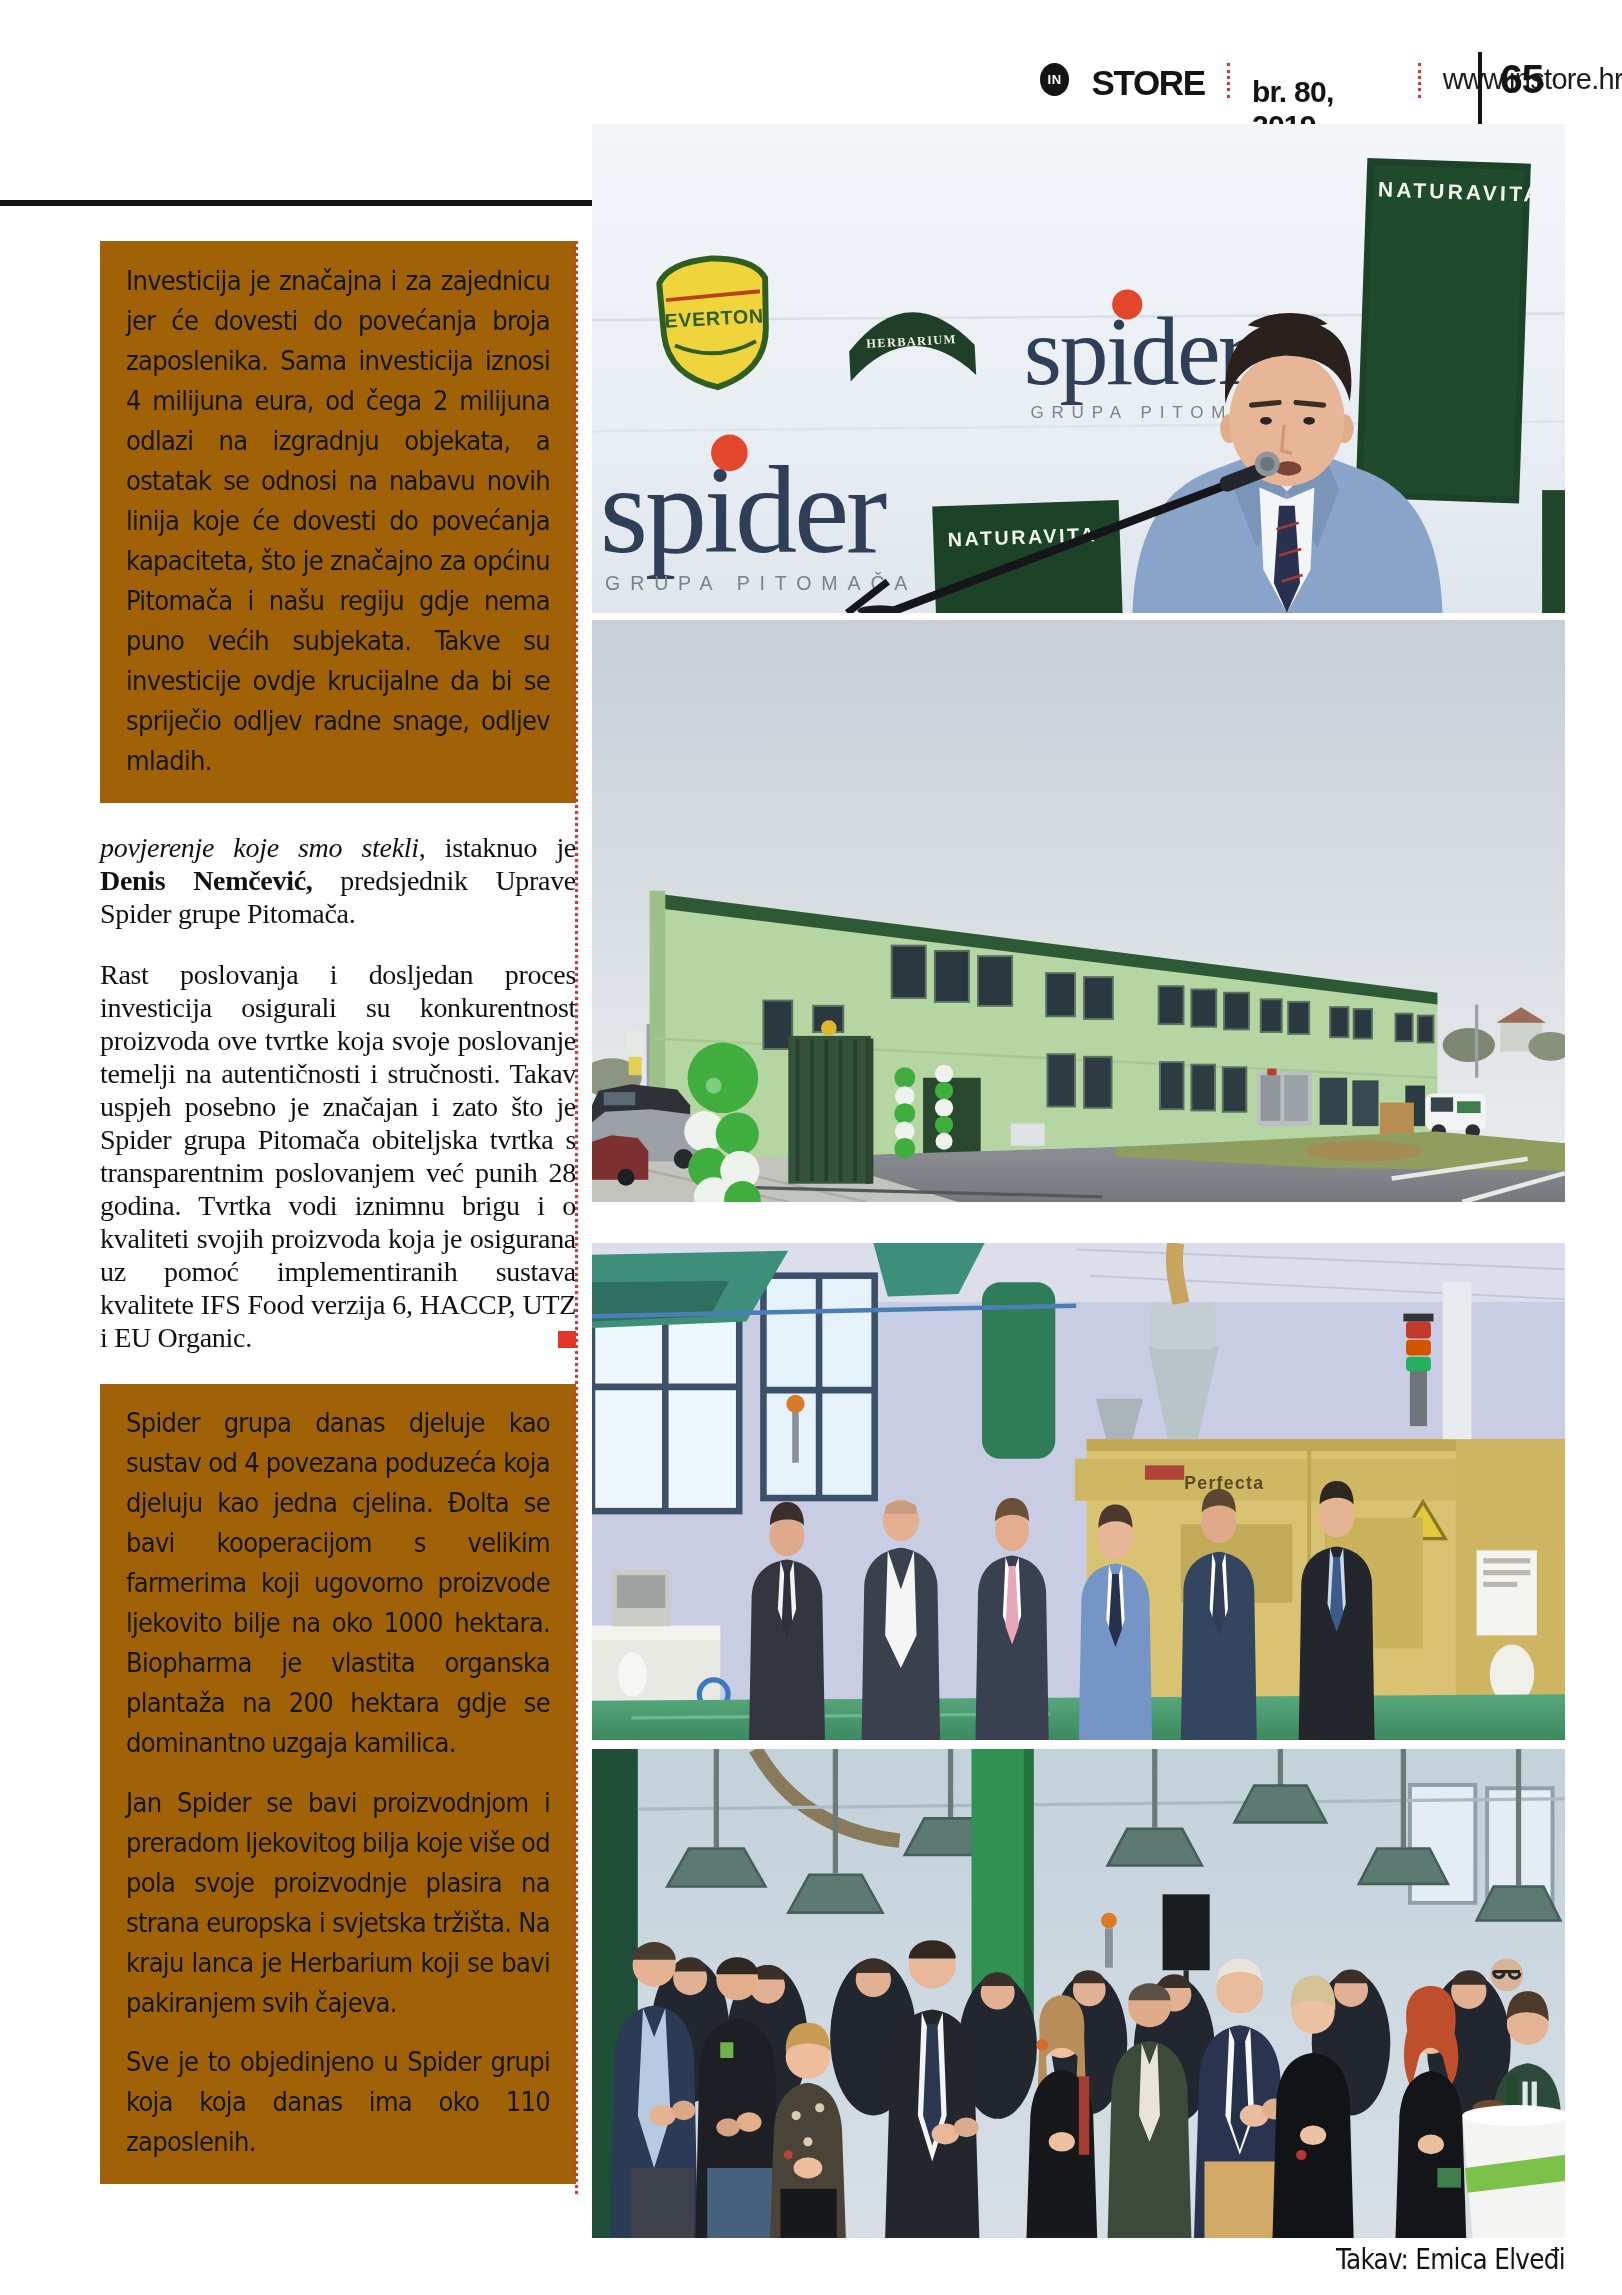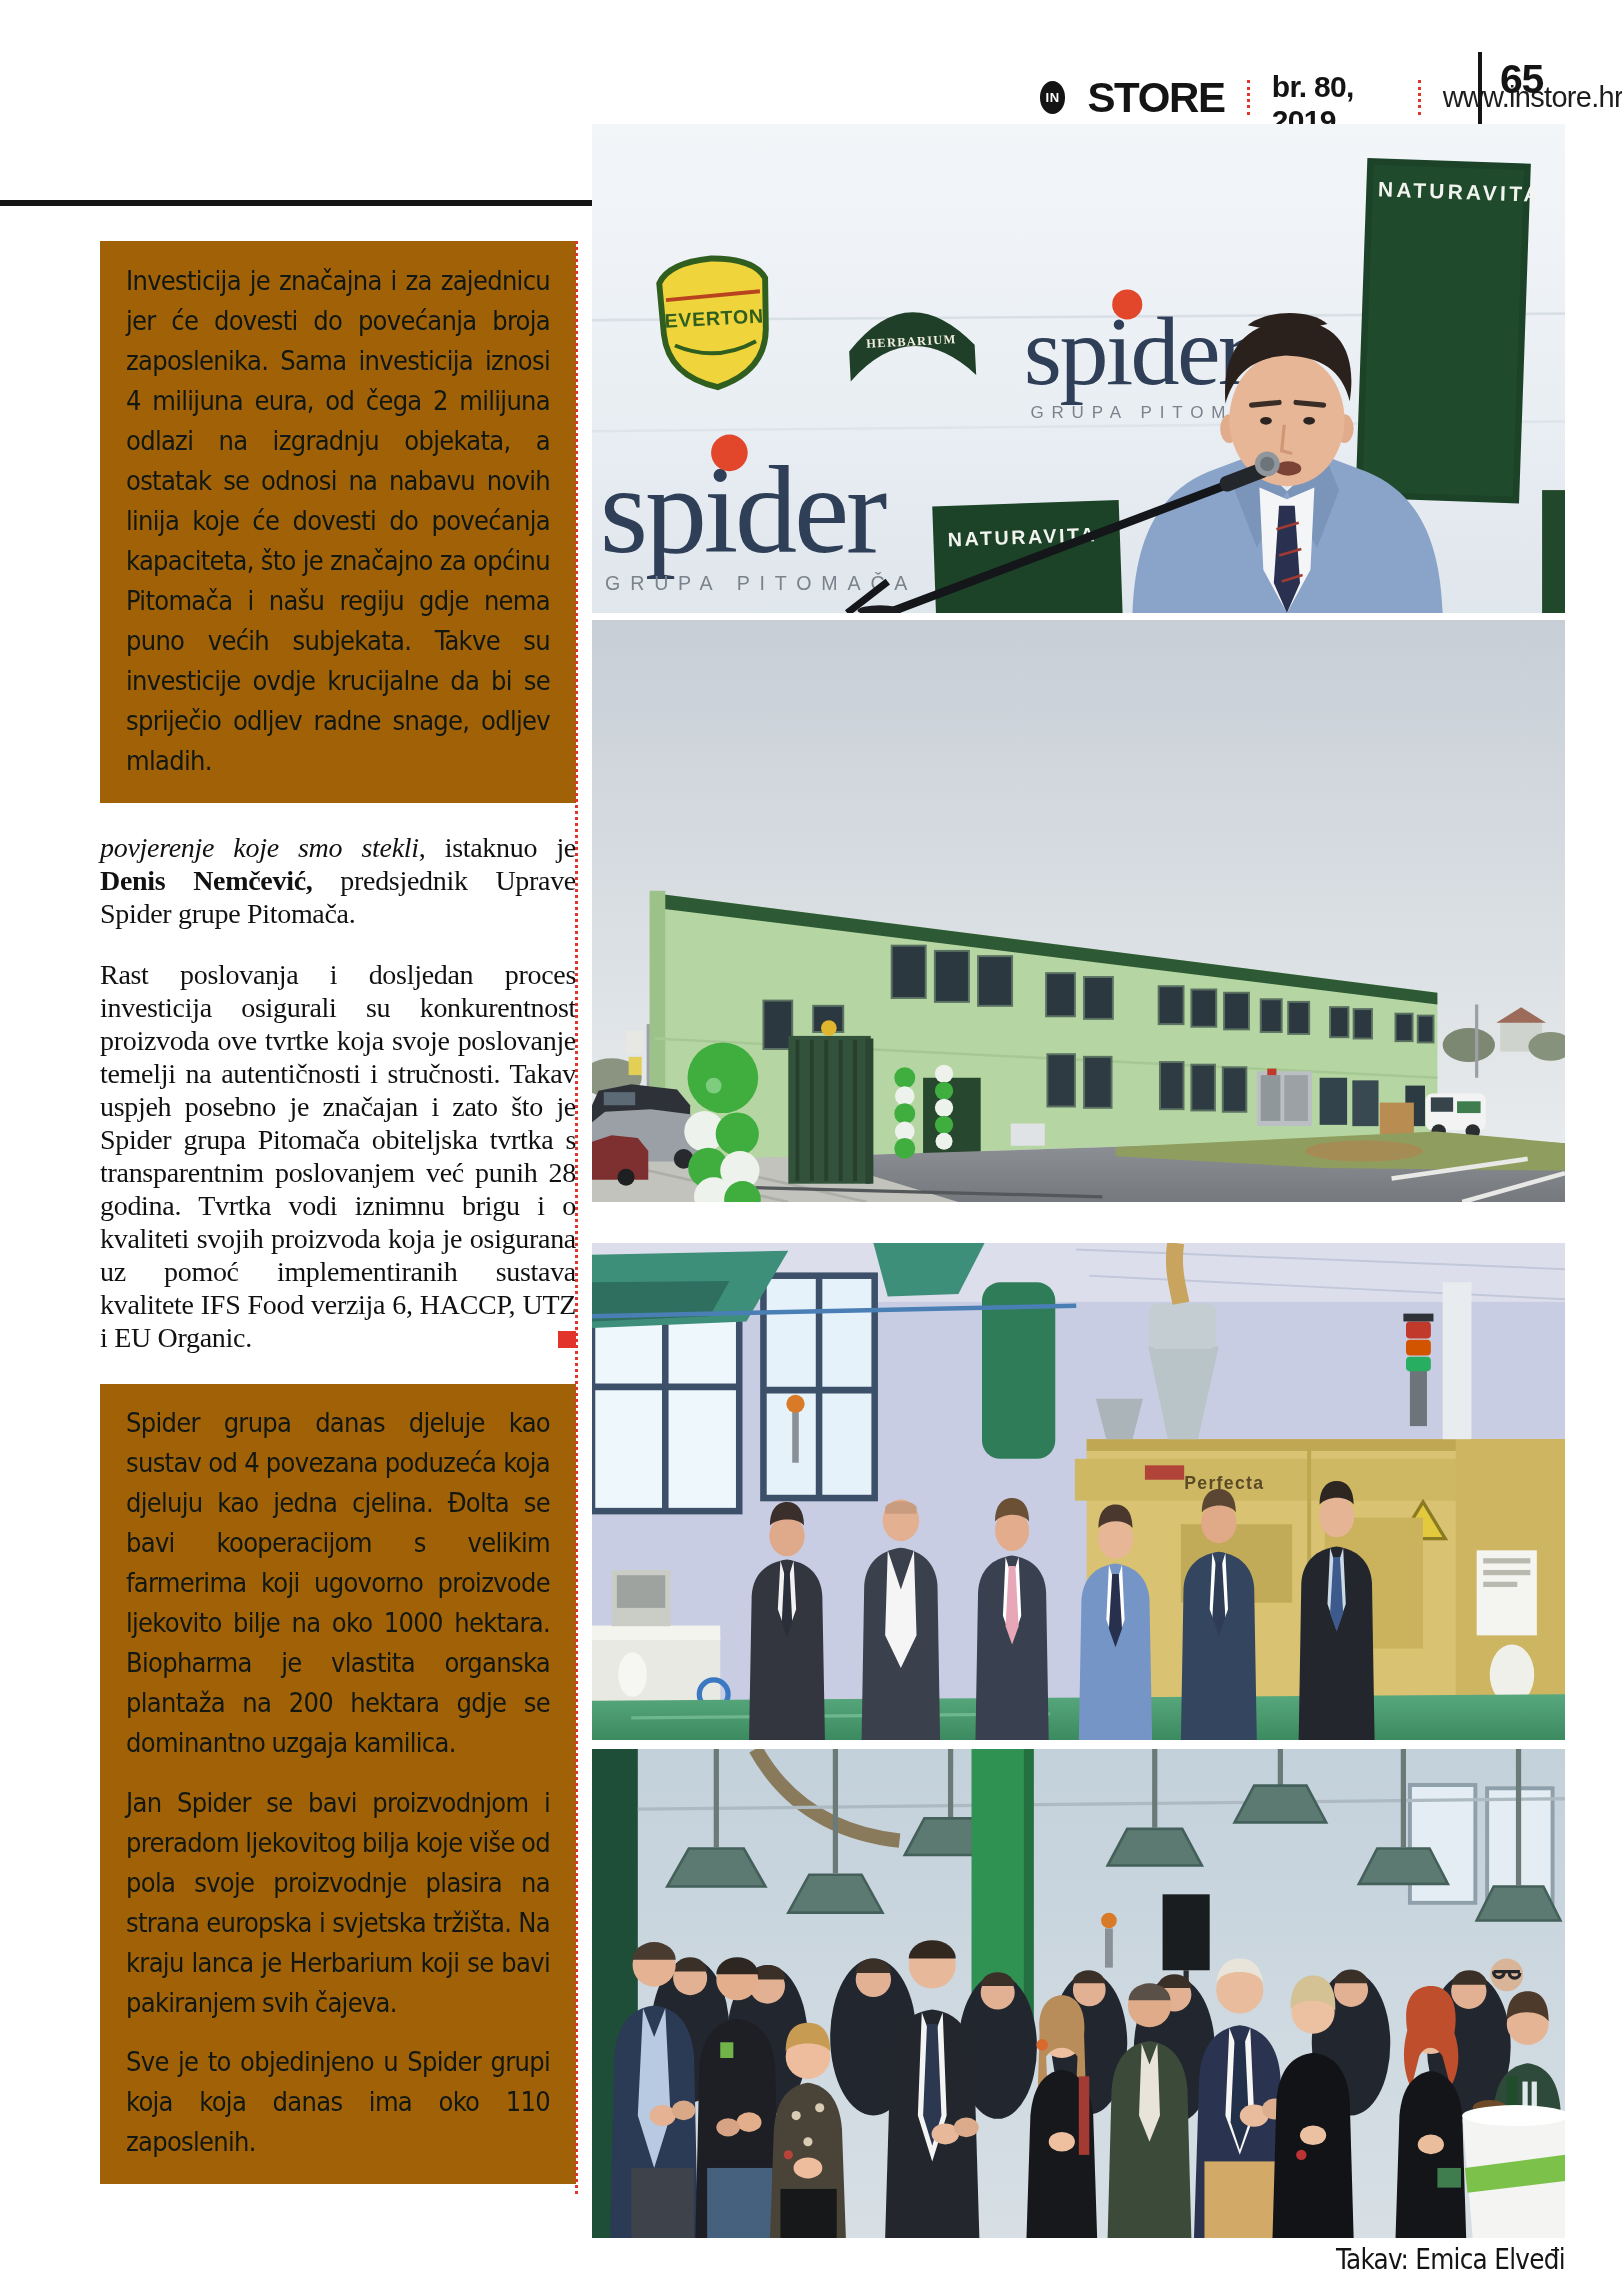--- a/index.html
+++ b/index.html
@@ -1,24 +1,24 @@
 <!DOCTYPE html>
 <html lang="hr" style="font-size:10.5px"><head>
 <meta charset="utf-8">
 <style>
   html,body{margin:0;padding:0;background:#777;}
   #page{
     position:relative;width:1623px;height:2295px;background:#ffffff;
     font-family:"Liberation Sans",sans-serif;overflow:hidden;
   }
   
-  .header{position:absolute;top:72px;left:1040px;height:51px;display:flex;align-items:center;gap:22px;color:#141414;}
+  .header{position:absolute;top:63px;left:1040px;height:51px;display:flex;align-items:flex-start;gap:22px;color:#141414;}
   .logo-circle{width:33px;height:33px;border-radius:50%;background:#141414;color:#fff;
     display:flex;align-items:center;justify-content:center;font-weight:700;font-size:13px;letter-spacing:0.7px;}
-  .brand{font-weight:700;font-size:42px;letter-spacing:-1.3px;font-stretch:condensed;}
+  .brand{font-weight:700;font-size:35px;letter-spacing:-1.3px;font-stretch:condensed;}
   .dotsep{height:35px;width:0;border-left:3.3px dotted #e2342b;}
   .issue{font-weight:700;font-size:30px;letter-spacing:-0.7px;font-stretch:condensed;margin-top:12px;}
   .site{font-weight:400;font-size:29px;letter-spacing:-0.7px;font-stretch:condensed;color:#1d1d1d;}
   .pagebar{position:absolute;left:1478px;top:52px;width:3.9px;height:88px;background:#141414;}
   .pagenum{position:absolute;left:1500px;top:56px;font-weight:700;font-size:41px;letter-spacing:-1.3px;color:#141414;font-stretch:condensed;}
   .rule-top{position:absolute;left:0;top:200px;width:599px;height:5.9px;background:#141414;}
   
   .left-col{position:absolute;left:100px;top:241px;width:476px;color:#161616;}
   .greenbox{background:#a16207;padding:19.6px 26px 22px 26px;
     font-family:"DejaVu Sans","Liberation Sans",sans-serif;font-stretch:condensed;

